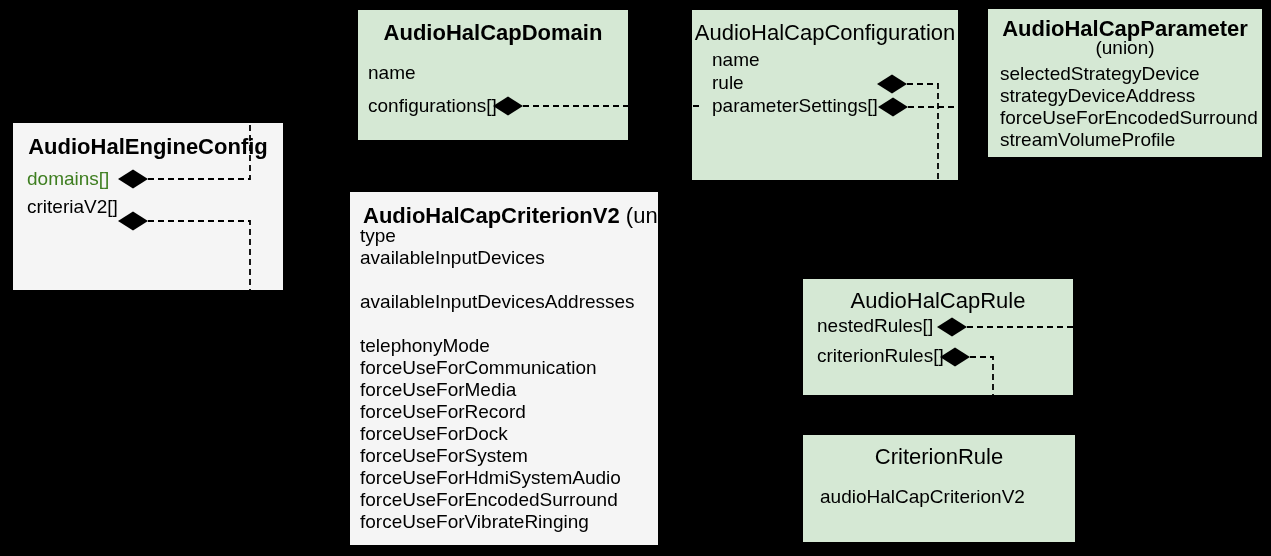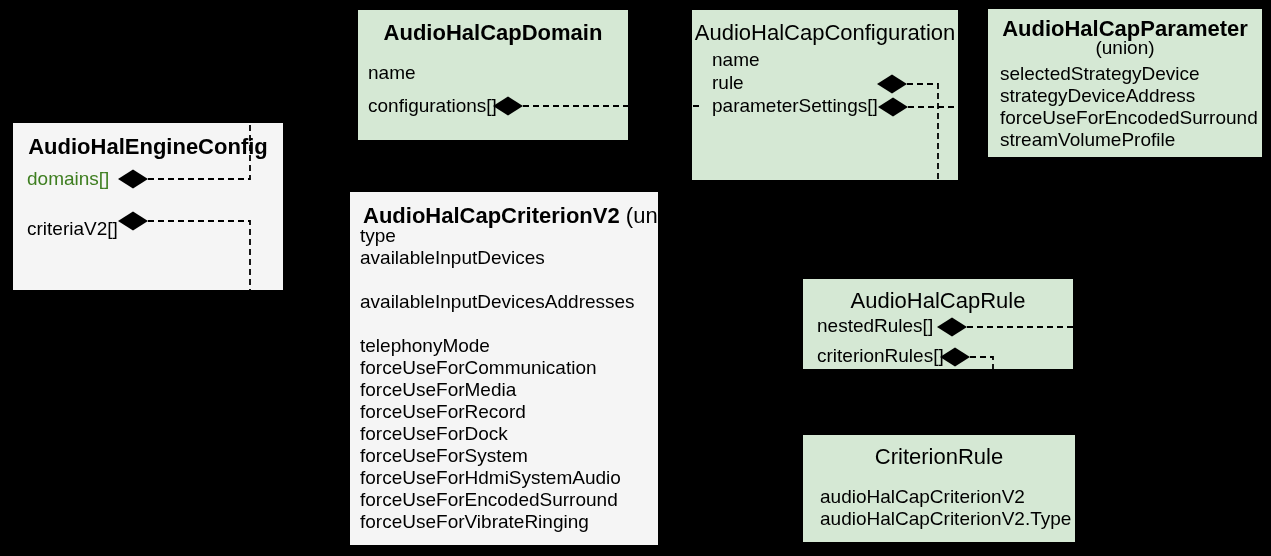--- a/index.html
+++ b/index.html
@@ -18,27 +18,27 @@
   .titleline{position:absolute;font-size:22px;white-space:nowrap;}
   .titleline .b{font-weight:bold;}
   #overlay{position:absolute;left:0;top:0;width:1271px;height:556px;pointer-events:none;}
 
   
   #box-engine   {left:13px;  top:123px; width:270px; height:167px;}
   #box-domain   {left:358px; top:10px;  width:270px; height:130px;}
   #box-config   {left:692px; top:10px;  width:266px; height:170px;}
   #box-param    {left:988px; top:9px;   width:274px; height:148px;}
   #box-critv2   {left:350px; top:192px; width:308px; height:353px;}
-  #box-rule     {left:803px; top:279px; width:270px; height:90px;}
+  #box-rule     {left:803px; top:279px; width:270px; height:116px;}
   #box-critrule {left:803px; top:435px; width:272px; height:107px;}
 
   
   [data-name="engine-title"]{top:11px;}
   [data-name="field-domains"]{left:14px;top:46px;}
-  [data-name="field-criteriaV2"]{left:14px;top:96px;}
+  [data-name="field-criteriaV2"]{left:14px;top:74px;}
 
   [data-name="domain-title"]{top:10px;}
   [data-name="field-domain-name"]{left:10px;top:53px;}
   [data-name="field-configurations"]{left:10px;top:86px;}
 
   [data-name="config-title"]{top:10px;}
   [data-name="field-config-name"]{left:20px;top:40px;}
   [data-name="field-rule"]{left:20px;top:63px;}
   [data-name="field-parameterSettings"]{left:20px;top:86px;}
 
@@ -120,21 +120,20 @@
 
   <div class="box green" id="box-rule" data-name="class-box-cap-rule">
     <div class="title" data-name="rule-title">AudioHalCapRule</div>
     <div class="field" data-name="field-nestedRules">nestedRules[]</div>
     <div class="field" data-name="field-criterionRules">criterionRules[]</div>
   </div>
 
   <div class="box green" id="box-critrule" data-name="class-box-criterion-rule">
     <div class="title" data-name="critrule-title">CriterionRule</div>
     <div class="field" data-name="field-critrule-0">audioHalCapCriterionV2</div>
-    <div class="field" data-name="field-critrule-1">audioHalCapCriterionV2.Type</div>
   </div>
 
   <svg id="overlay" data-name="connectors-overlay" viewBox="0 0 1271 556" xmlns="http://www.w3.org/2000/svg">
     <g stroke="#000000" stroke-width="1.8" fill="none" stroke-dasharray="6,4">
       <polyline data-name="connector-domains" points="148,179 250,179 250,75 358,75"></polyline>
       <polyline data-name="connector-criteriaV2" points="148,221 250,221 250,300 350,300"></polyline>
       <polyline data-name="connector-configurations" points="523,106 700,106"></polyline>
       <polyline data-name="connector-rule" points="907,84 938,84 938,279"></polyline>
       <polyline data-name="connector-parameterSettings" points="908,107 988,107"></polyline>
       <polyline data-name="connector-nestedRules" points="967,327 1100,327"></polyline>

